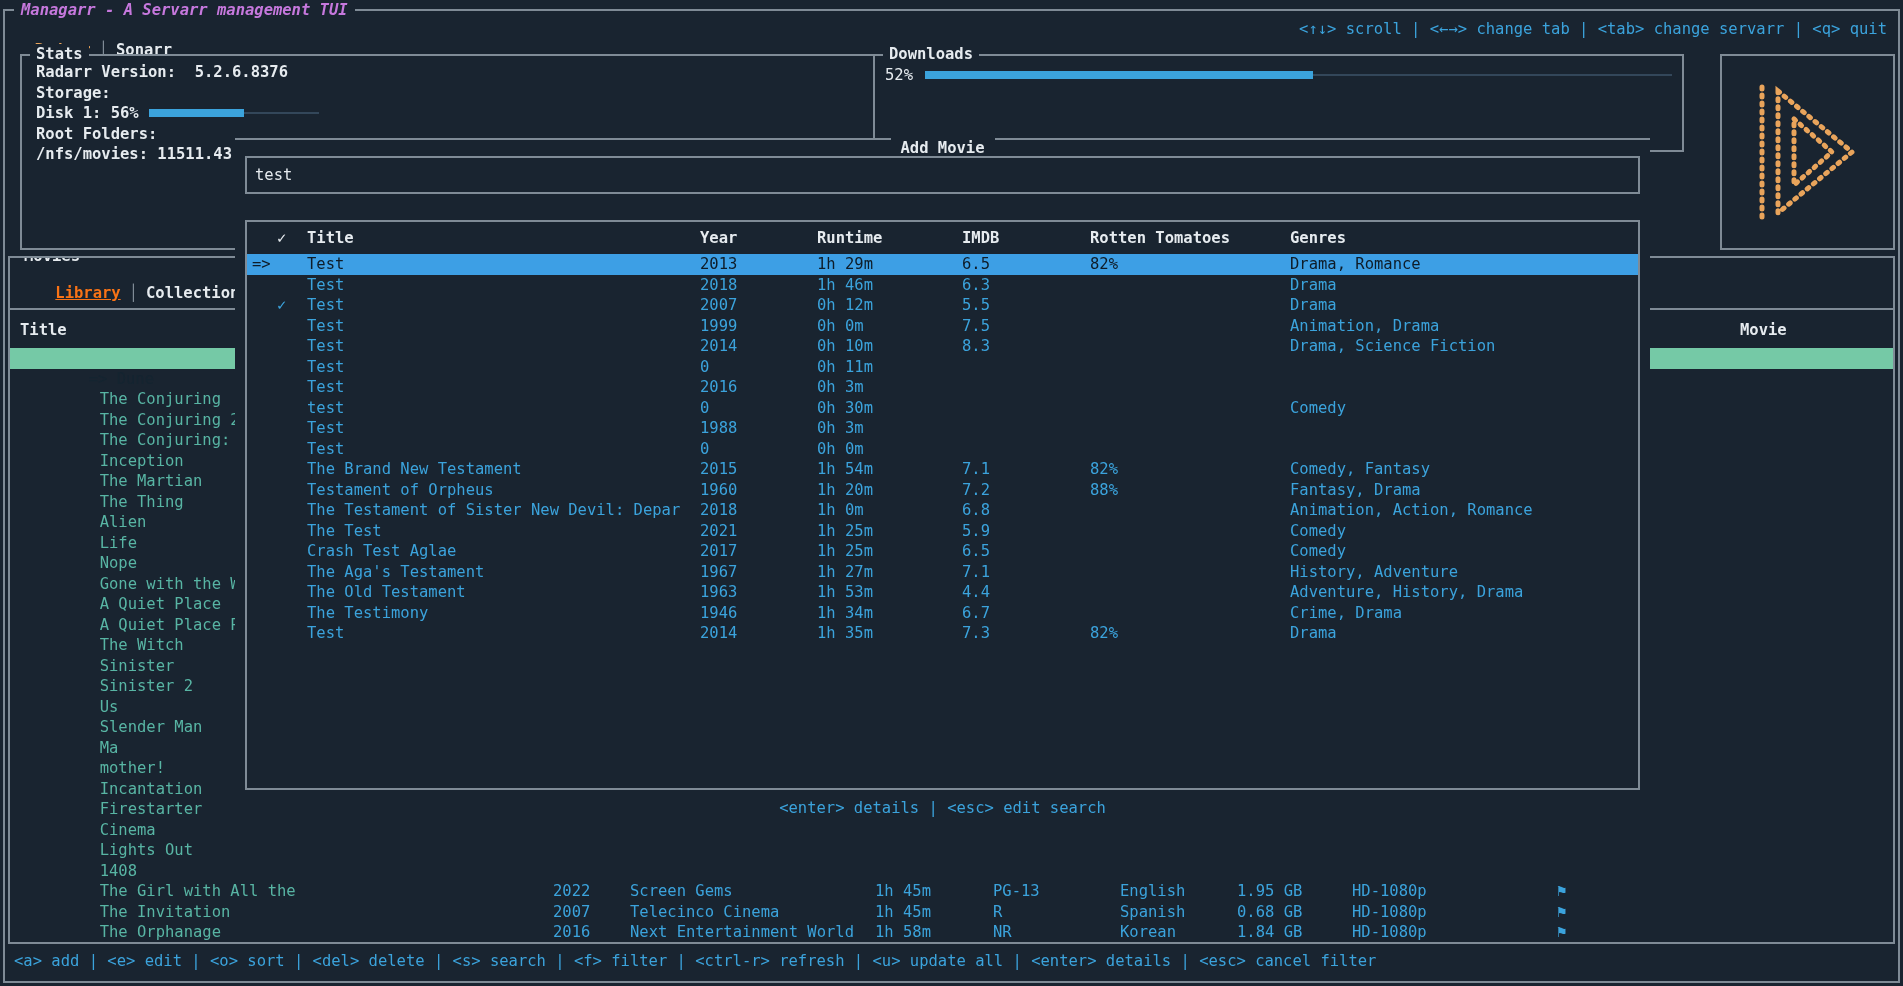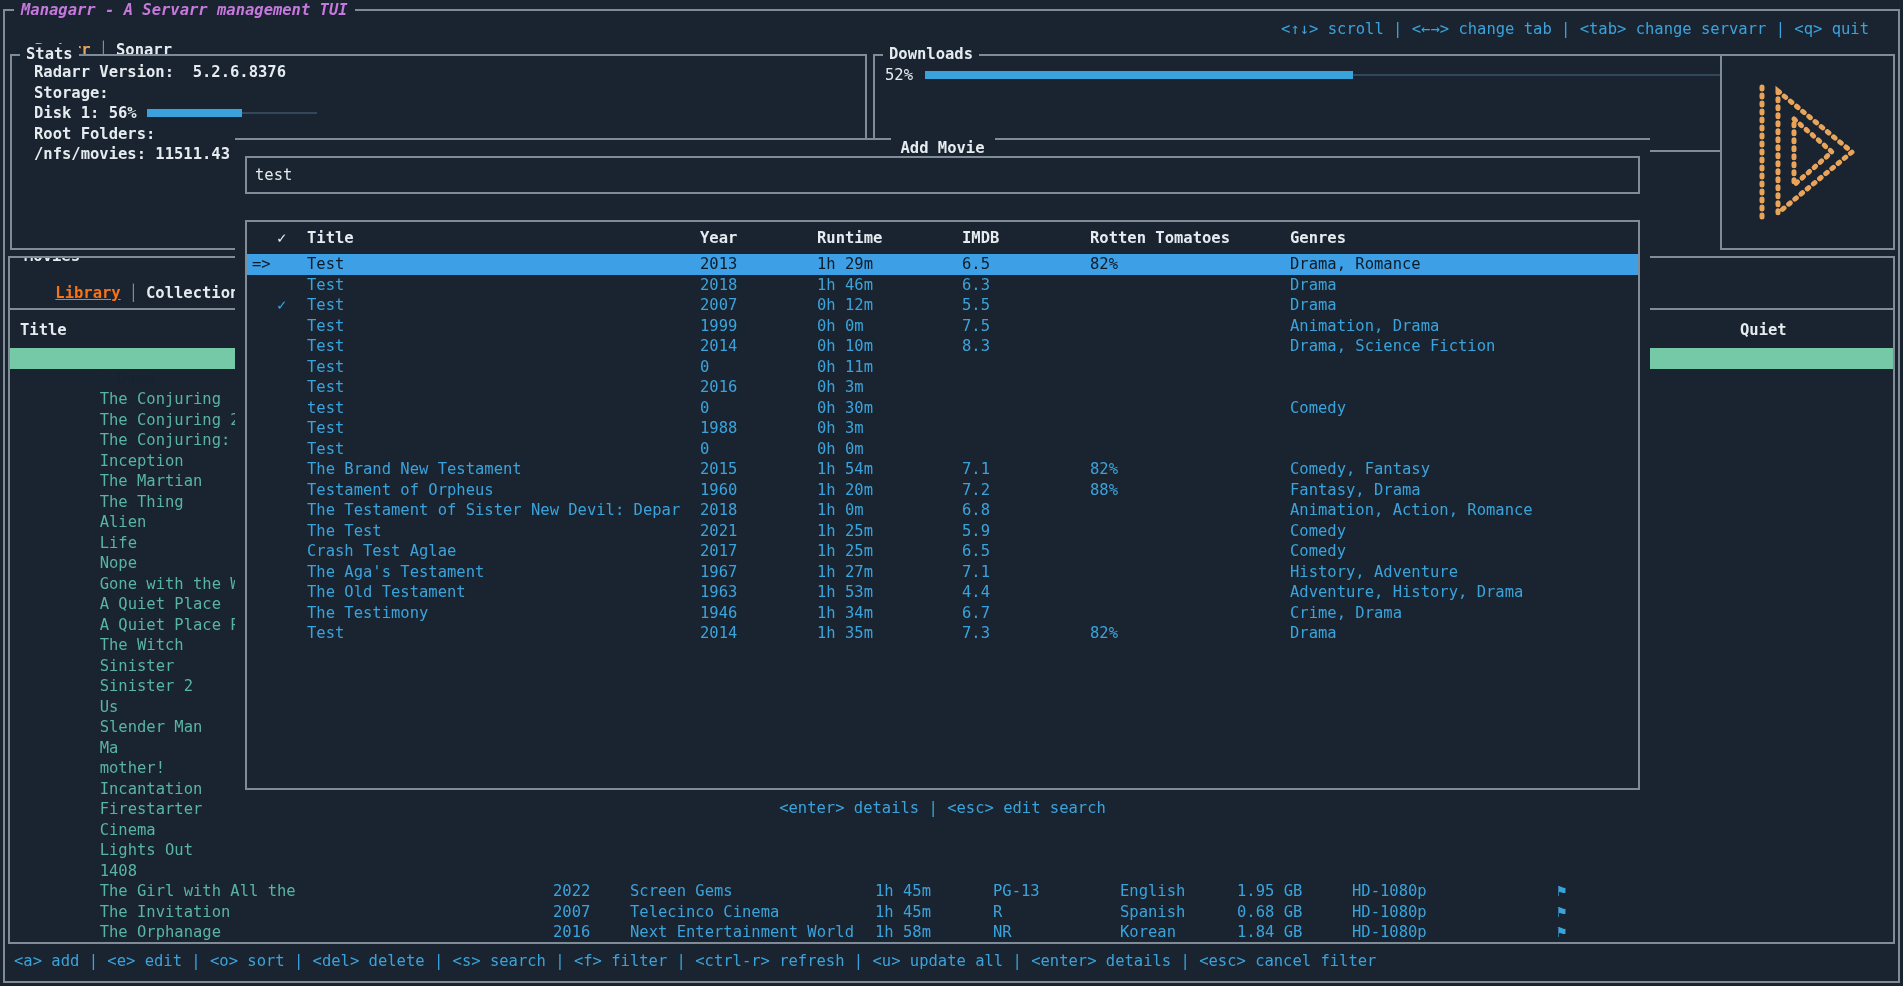--- a/index.html
+++ b/index.html
@@ -17,34 +17,34 @@
   .blue{color:#3ba3dc}
   .orange{color:#e9a45b}
   .magenta{color:#c678dd}
 
   .frame{position:absolute;left:3px;top:9px;right:3px;bottom:3px;border:2px solid #7f8b96;pointer-events:none}
   .app-title{position:absolute;left:14px;top:0;background:#192430;padding:0 7px;font-style:italic;font-weight:bold;white-space:pre;z-index:2}
 
   .tabbar{position:absolute;left:16px;top:19px;right:16px;height:21px;white-space:pre}
   .tab{font-weight:bold;cursor:default}
   .tab-sep{color:#7f8b96;padding:0 8px}
-  .top-help{position:absolute;right:18px;top:0;white-space:pre}
+  .top-help{position:absolute;right:0;top:0;white-space:pre}
 
   .box{position:absolute;border:2px solid #7f8b96;background:#192430}
   .box-title{position:absolute;top:-12px;left:8px;background:#192430;padding:0 6px;font-weight:bold;white-space:pre}
 
-  .stats-box{left:10px;top:54px;width:857px;height:196px;padding:6px 22px}
+  .stats-box{left:20px;top:54px;width:857px;height:196px;padding:6px 14px}
   .stats-line{white-space:pre;font-weight:bold}
   .gauge-line{display:flex;align-items:center}
   .gauge{position:relative;height:8px;display:inline-block}
   .gauge::before{content:"";position:absolute;left:0;right:0;top:3px;height:2px;background:#33475a}
   .gauge-fill{position:absolute;left:0;top:0;height:8px;background:#3ba3dc}
   .disk-gauge{width:170px;margin-left:10px}
 
-  .downloads-box{left:873px;top:54px;width:887px;height:98px;padding:7px 10px}
+  .downloads-box{left:873px;top:54px;width:811px;height:98px;padding:7px 10px}
   .dl-row{display:flex;align-items:center;margin-top:2px}
   .dl-gauge{flex:1;margin-left:12px}
 
   .logo-box{left:1720px;top:54px;width:175px;height:196px;display:flex;align-items:center;justify-content:center}
 
   .movies-box{left:8px;top:256px;width:1887px;height:688px;overflow:hidden}
   .movies-tabs{position:absolute;left:8px;top:4px;white-space:pre}
   .subtab{font-weight:bold}
   .subtab.active{color:#f97316;text-decoration:underline}
   .movies-sep{position:absolute;left:0;right:0;top:50px;height:2px;background:#7f8b96}
@@ -122,21 +122,21 @@
 </div>
 
 <div class="box movies-box">
   <span class="box-title">Movies</span>
   <div class="movies-tabs">
     <span class="subtab active">Library</span><span class="tab-sep">│</span><span class="subtab">Collections</span><span class="tab-sep">│</span>
   </div>
   <div class="movies-sep"></div>
   <div class="movies-header">
     <span class="h-title">Title</span>
-    <span class="h-tags">Quiet</span>
+    <span class="h-tags">Movie</span>
   </div>
   <div class="movies-rows">
 
       <div class="m-row sel">
         <span class="m-marker">=&gt; </span><span class="m-title">Dune</span>
         <span class="m-cell c-year"></span>
         <span class="m-cell c-studio"></span>
         <span class="m-cell c-runtime"></span>
         <span class="m-cell c-rating"></span>
         <span class="m-cell c-language"></span>

